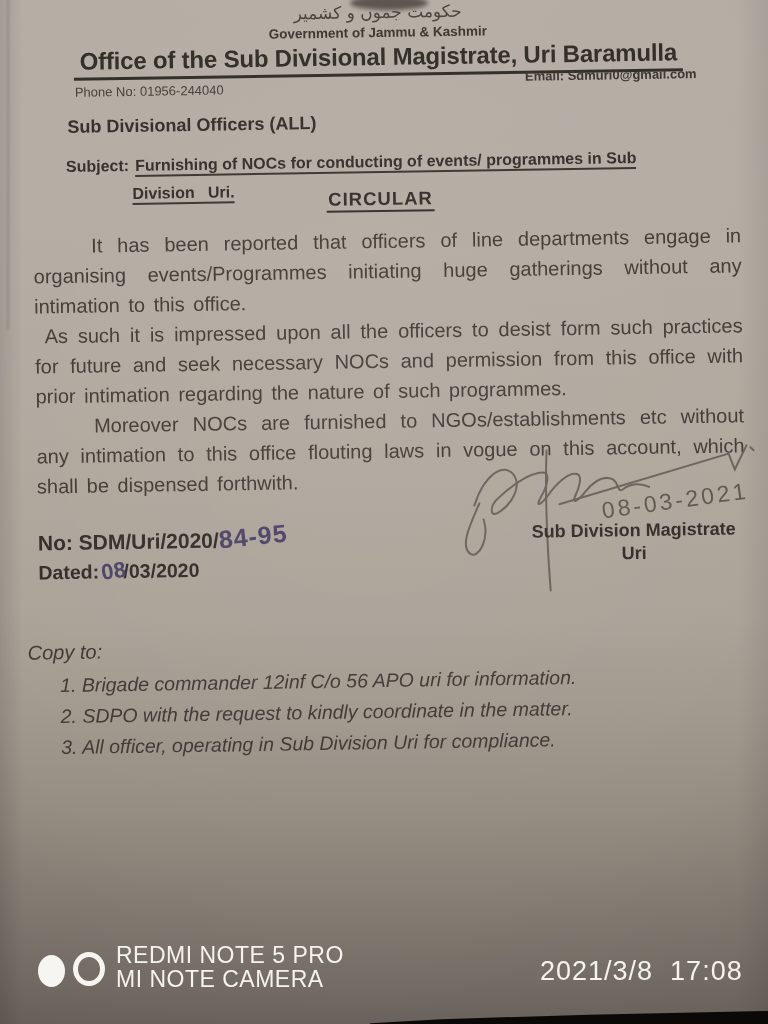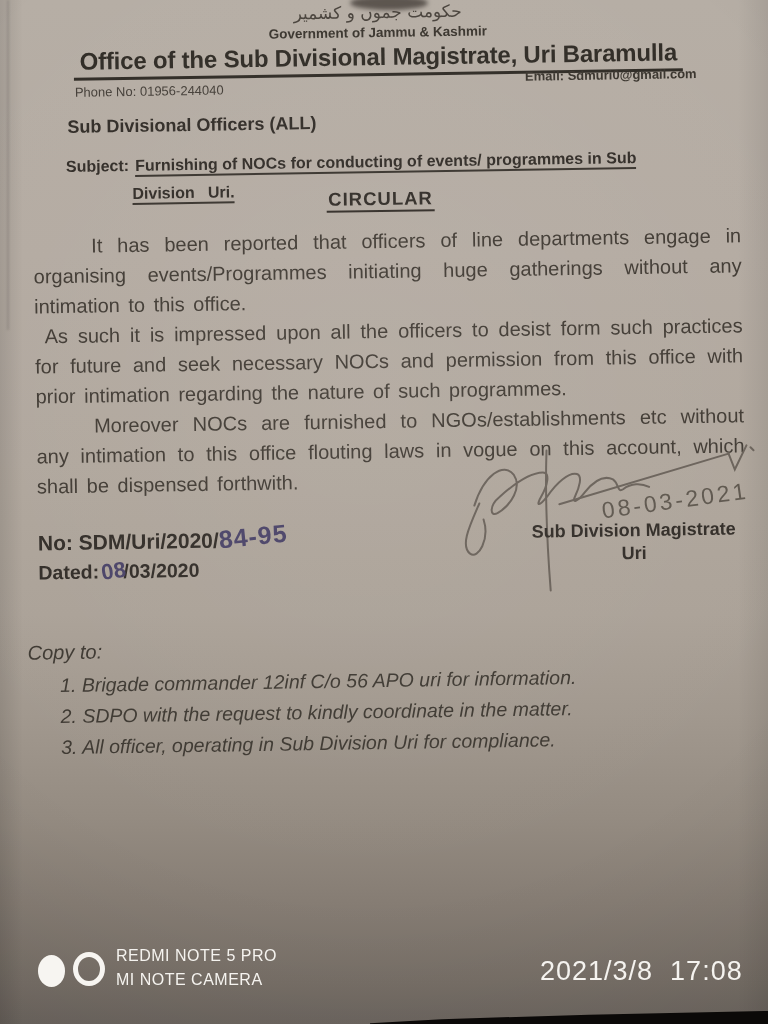--- a/index.html
+++ b/index.html
@@ -49,21 +49,21 @@
   .ref .dated-line{font-weight:bold;font-size:19.5px;margin-top:3px;}
   .ref .hw-day{font-size:22px;transform:rotate(-8deg);margin:0 -2px 0 2px;}
   .copy{position:absolute;top:636px;left:24px;font-style:italic;color:#3f3a33;}
   .copy .lbl{font-size:20px;}
   .copy ol{list-style:none;margin:6px 0 0 32px;padding:0;}
   .copy li{font-size:19.5px;line-height:31px;}
 
   
   .wm-dot{position:absolute;left:38px;top:955px;width:27px;height:32px;background:#f7f5f1;border-radius:50%;}
   .wm-ring{position:absolute;left:73px;top:952px;width:32px;height:34px;border:5px solid #f7f5f1;border-radius:50%;box-sizing:border-box;}
-  .wm-cam{position:absolute;left:116px;top:944px;color:#f5f3ef;font-size:16px;line-height:23.5px;letter-spacing:0.5px;}
+  .wm-cam{position:absolute;left:116px;top:944px;color:#f5f3ef;font-size:23px;line-height:23.5px;letter-spacing:0.5px;}
   .wm-time{position:absolute;left:540px;top:956px;color:#f5f3ef;font-size:27px;letter-spacing:1px;white-space:pre-wrap;}
 </style>
 </head>
 <body>
 
 <div class="photo">
 
   <div class="doc">
 
     <div class="urdu">حکومت جموں و کشمیر</div>

